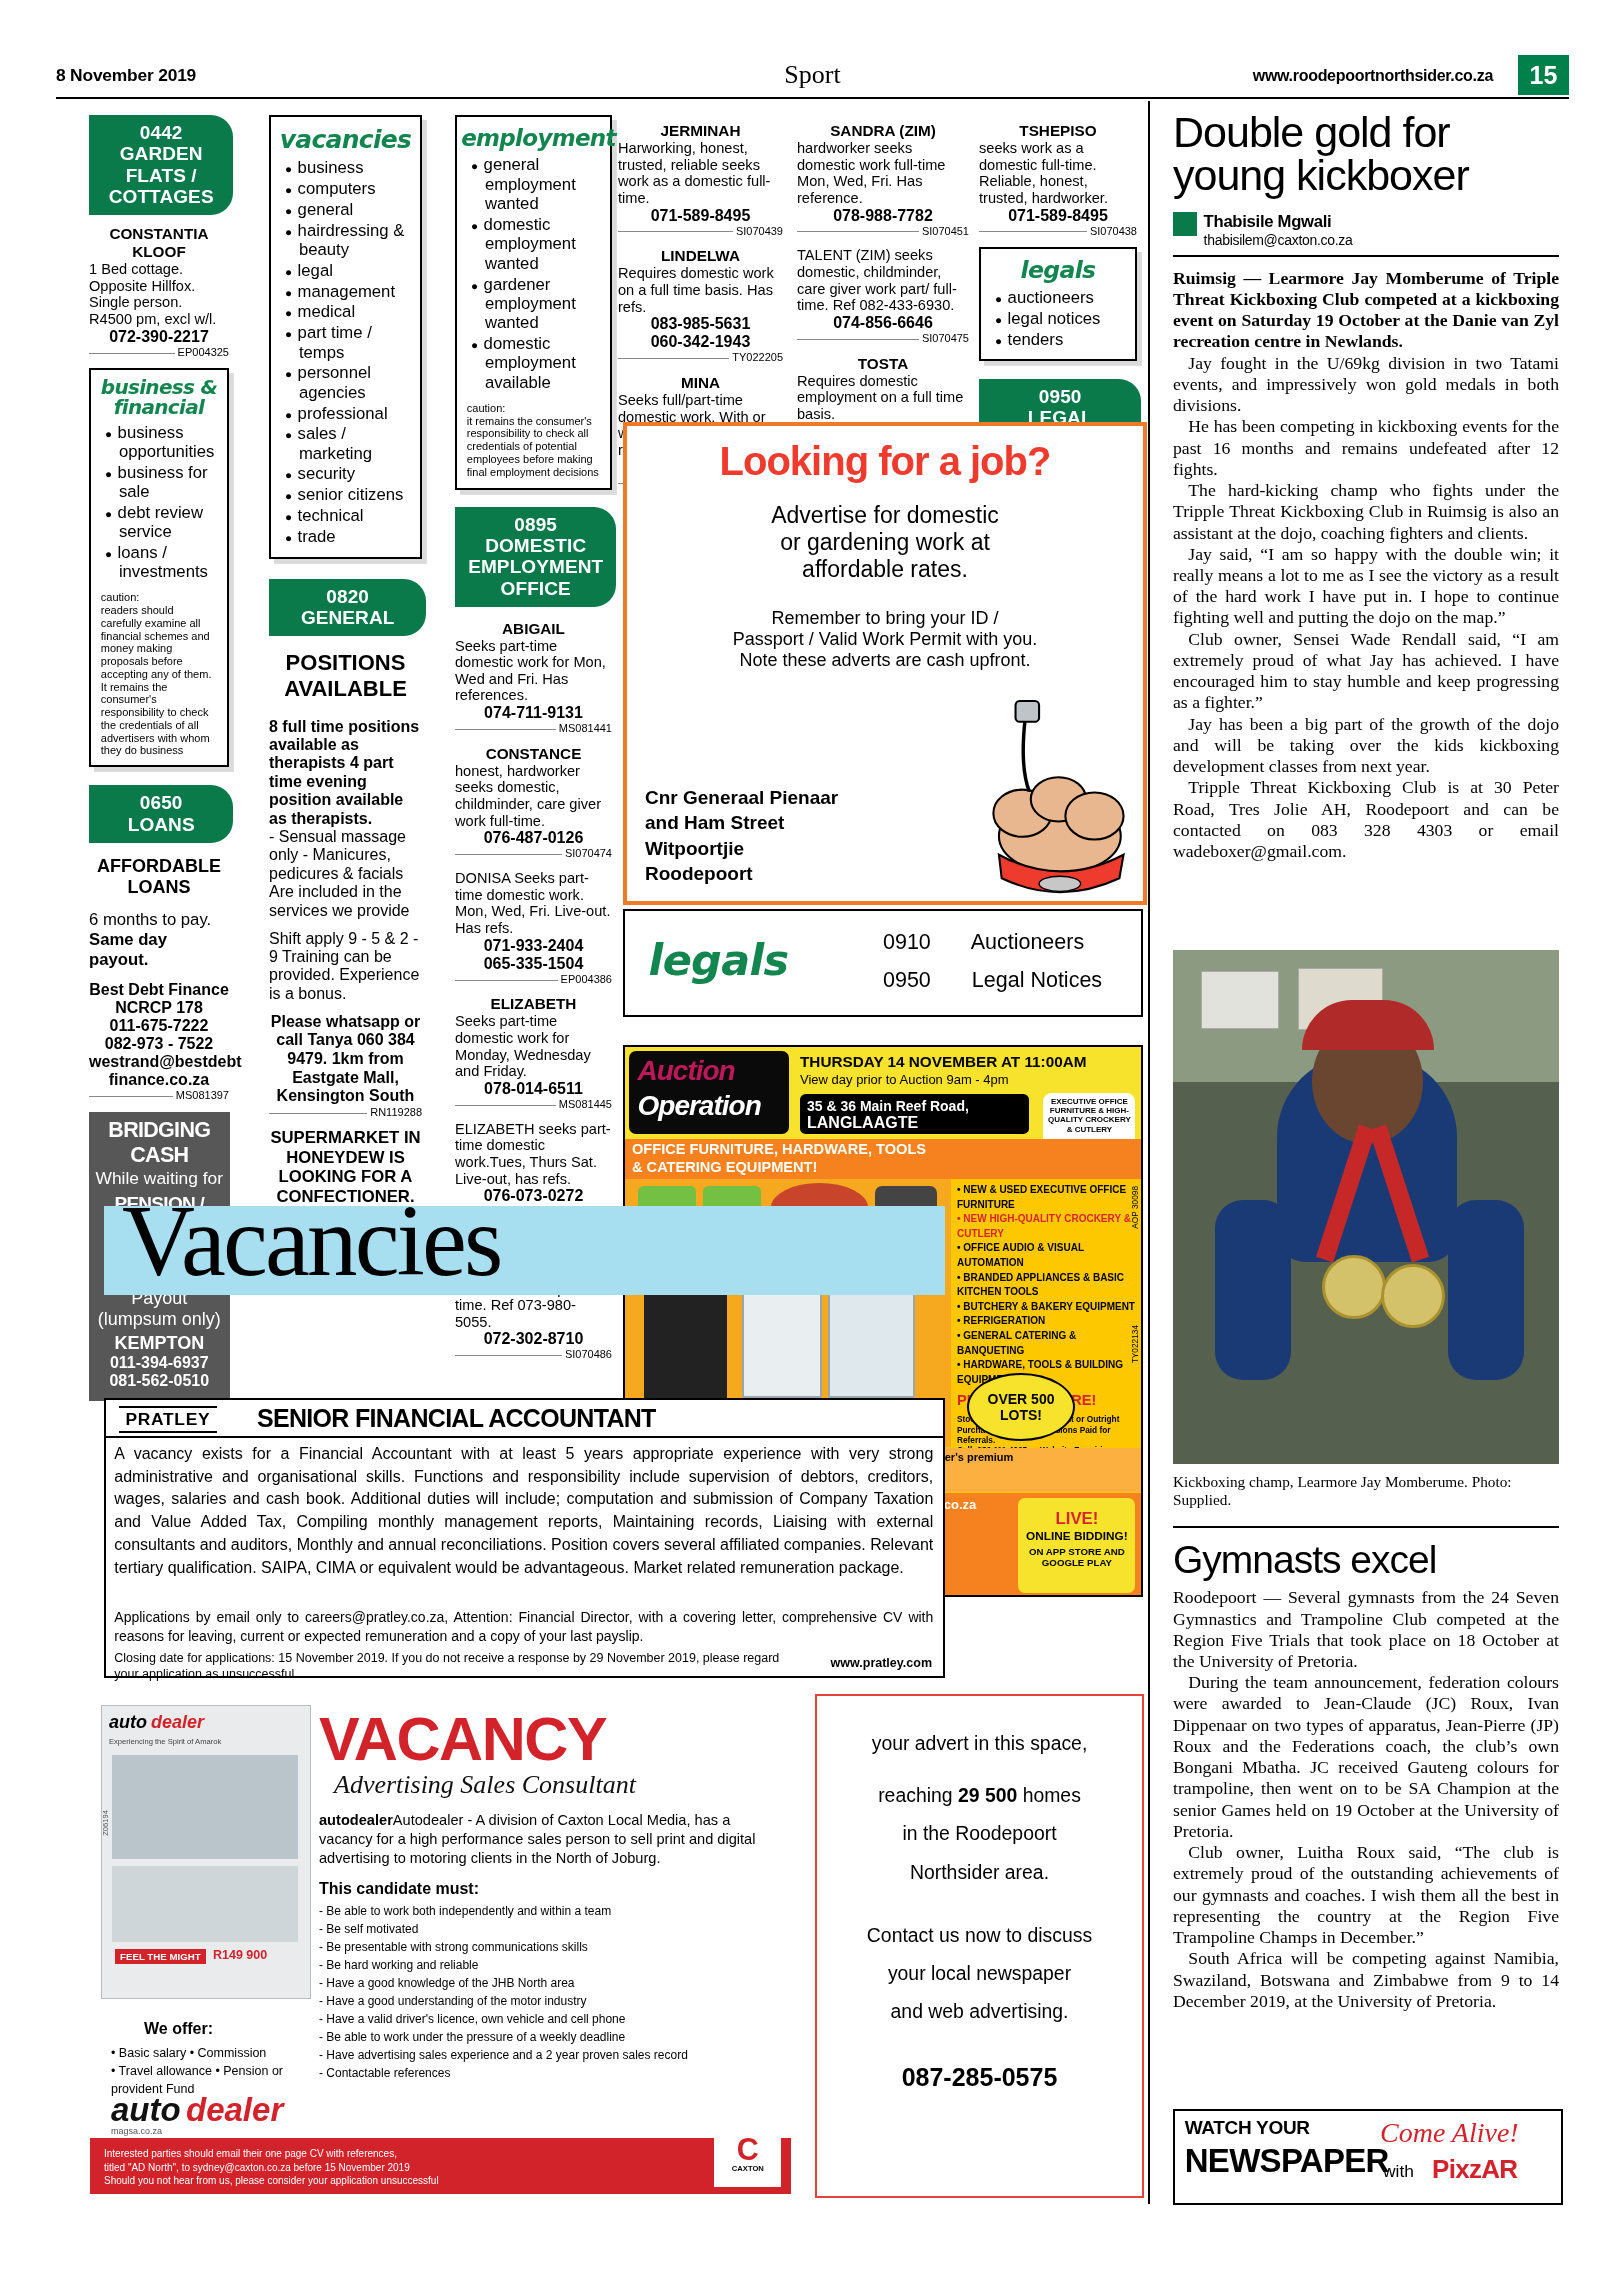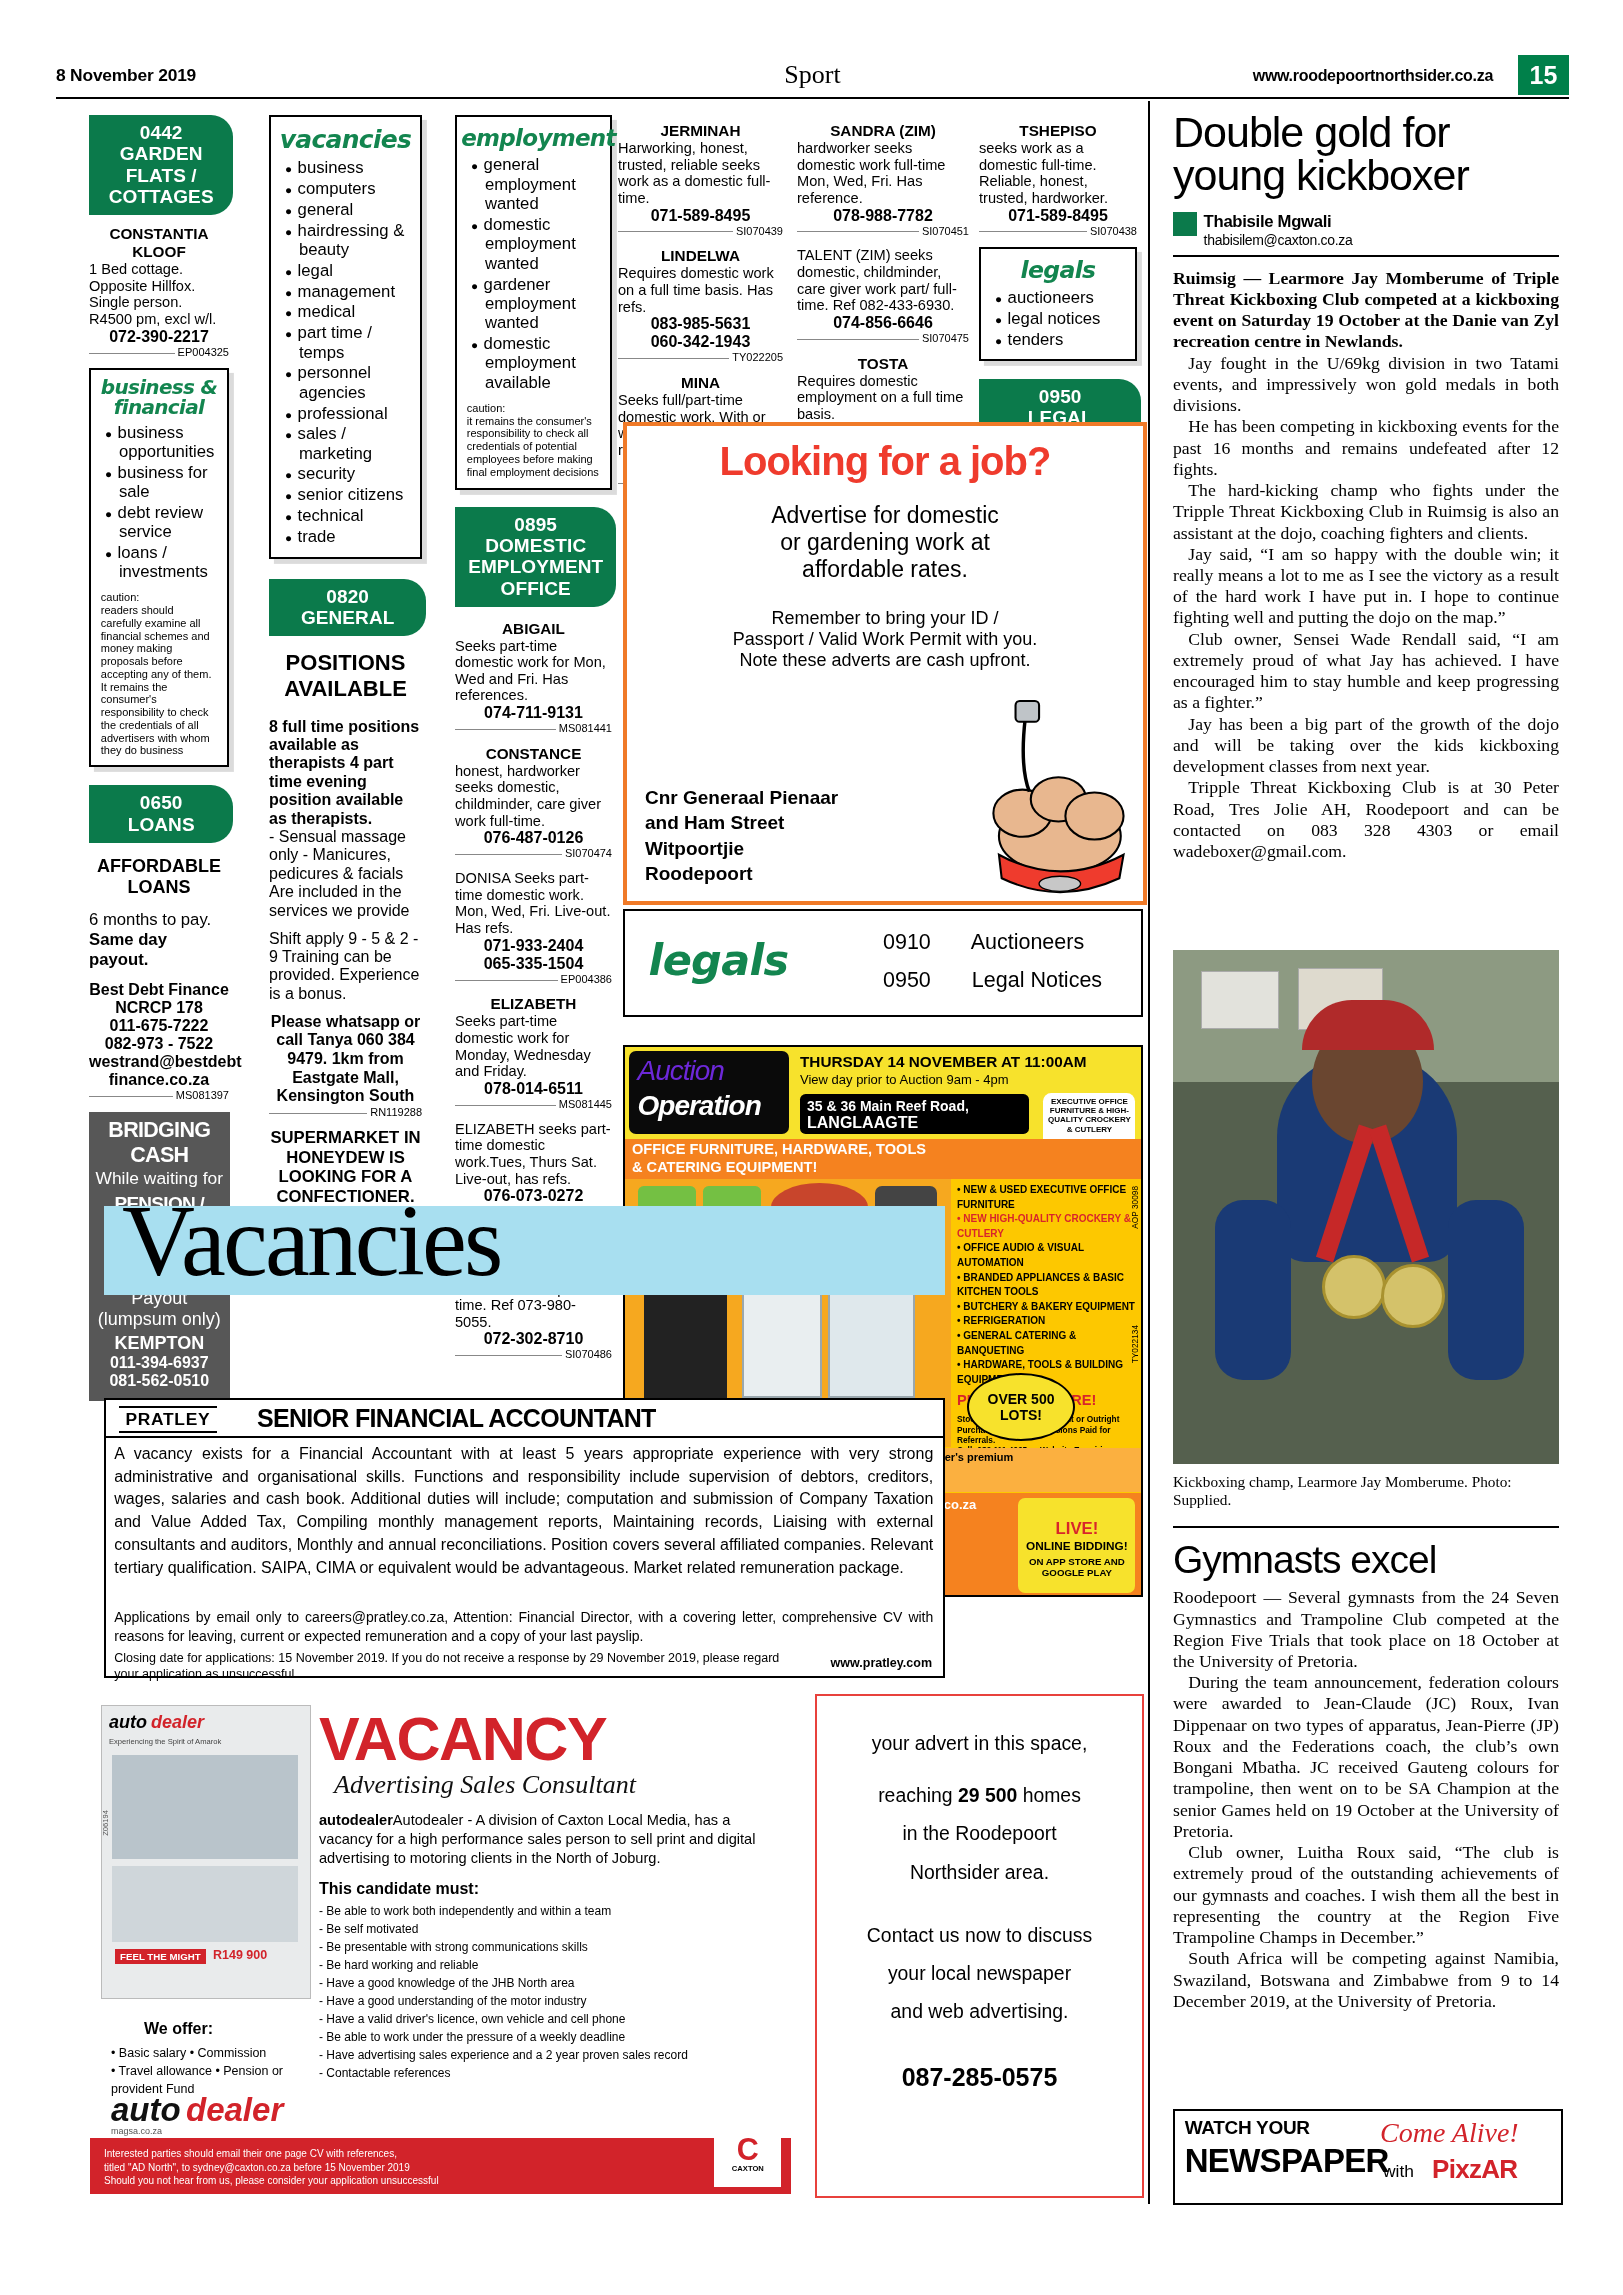--- a/index.html
+++ b/index.html
@@ -378,21 +378,21 @@
       <span style="display:inline-block;width:29px;"></span>
       <span>Legal Notices</span>
     </div>
   </div>
 
   <div class="auction" style="left:623px;top:1045px;width:516px;height:548px;">
 
     <div style="position:absolute;left:0;top:0;width:100%;height:92px;background:#f7e22c;"></div>
 
     <div style="position:absolute;left:4.2px;top:4.2px;width:160px;height:83px;background:#0a0a0a;border-radius:7px;"></div>
-    <div style="position:absolute;left:12.5px;top:8.3px;color:#6d28d9;font-size:28px;font-weight:normal;font-style:italic;letter-spacing:-1px;">Auction</div>
+    <div style="position:absolute;left:12.5px;top:8.3px;color:#be185d;font-size:28px;font-weight:bold;font-style:italic;letter-spacing:-1px;">Auction</div>
     <div style="position:absolute;left:12.5px;top:43px;color:#fff;font-size:28px;font-weight:bold;font-style:italic;letter-spacing:-1px;">Operation</div>
     <div style="position:absolute;left:175px;top:5.6px;font-size:15.3px;font-weight:bold;color:#000;">THURSDAY 14 NOVEMBER AT 11:00AM</div>
     <div style="position:absolute;left:175px;top:25px;font-size:13px;color:#000;">View day prior to Auction 9am - 4pm</div>
     <div style="position:absolute;left:175px;top:47px;width:229px;height:40px;background:#000;color:#fff;border-radius:5.6px;padding:4.2px 7px;box-sizing:border-box;">
       <div style="font-size:14px;font-weight:bold;">35 &amp; 36 Main Reef Road,</div>
       <div style="font-size:16px;font-weight:bold;">LANGLAAGTE</div>
     </div>
     <div style="position:absolute;right:5.6px;top:46px;width:92px;height:57px;background:#fff;border-radius:8.3px;padding:3.5px;box-sizing:border-box;font-size:8px;font-weight:bold;line-height:1.18;text-align:center;color:#000;">EXECUTIVE OFFICE FURNITURE &amp; HIGH-QUALITY CROCKERY &amp; CUTLERY</div>
 
     <div style="position:absolute;left:0;top:92px;width:100%;height:40px;background:#f5821f;"></div>
@@ -431,21 +431,21 @@
 
     <div style="position:absolute;left:0;top:401px;width:100%;height:44px;background:#fbb040;"></div>
     <div style="position:absolute;left:7px;top:404px;font-size:11px;font-weight:bold;">R1 000 refundable deposit • Payment by EFT only • 10% buyer's premium</div>
     <div style="position:absolute;left:7px;top:422px;font-size:11px;font-weight:bold;">• VAT applicable • Subject to change without notice</div>
     <div style="position:absolute;left:0;top:446px;width:100%;height:103px;background:#f5821f;"></div>
     <div style="position:absolute;left:7px;top:450px;font-size:13px;font-weight:bold;color:#fff;">ENQUIRIES: 086 111 4665 • www.auctionoperation.co.za</div>
     <div style="position:absolute;left:7px;top:469px;font-size:10.4px;color:#fff;">See website for terms &amp; conditions plus rules of auction</div>
     <div style="position:absolute;left:7px;top:485px;font-size:10.4px;color:#fff;">• FICA applicable to PVT &amp; dealers • E&amp;OE</div>
     <div style="position:absolute;left:7px;top:504px;font-size:10.4px;color:#fff;">Facebook - Auction Operation • Twitter - @Auction_aop</div>
     <div style="position:absolute;left:7px;top:519px;font-size:10.4px;color:#fff;">• Instagram - auctionoperation • Linkedin - Auction Operation</div>
-    <div style="position:absolute;right:5.6px;top:451px;width:117px;height:95px;background:#f7e22c;border-radius:7px;text-align:center;padding-top:21px;box-sizing:border-box;">
+    <div style="position:absolute;right:5.6px;top:451px;width:117px;height:95px;background:#f7e22c;border-radius:7px;text-align:center;padding-top:11px;box-sizing:border-box;">
       <div style="font-size:16.7px;font-weight:bold;color:#d8252b;">LIVE!</div>
       <div style="font-size:11.8px;font-weight:bold;">ONLINE BIDDING!</div>
       <div style="font-size:9.7px;font-weight:bold;line-height:1.2;margin-top:2.8px;">ON APP STORE AND GOOGLE PLAY</div>
     </div>
     <div class="rotv" style="position:absolute;right:1.4px;top:139px;font-size:8.3px;">AOP 30098</div>
     <div class="rotv" style="position:absolute;right:1.4px;top:278px;font-size:8.3px;">TY022134</div>
   </div>
 
   <div class="vac-banner" style="left:104px;top:1206px;width:841px;height:89px;">
     <div class="vacword" style="position:absolute;left:18px;top:-15.3px;font-size:101px;color:#000;line-height:1;">Vacancies</div>

